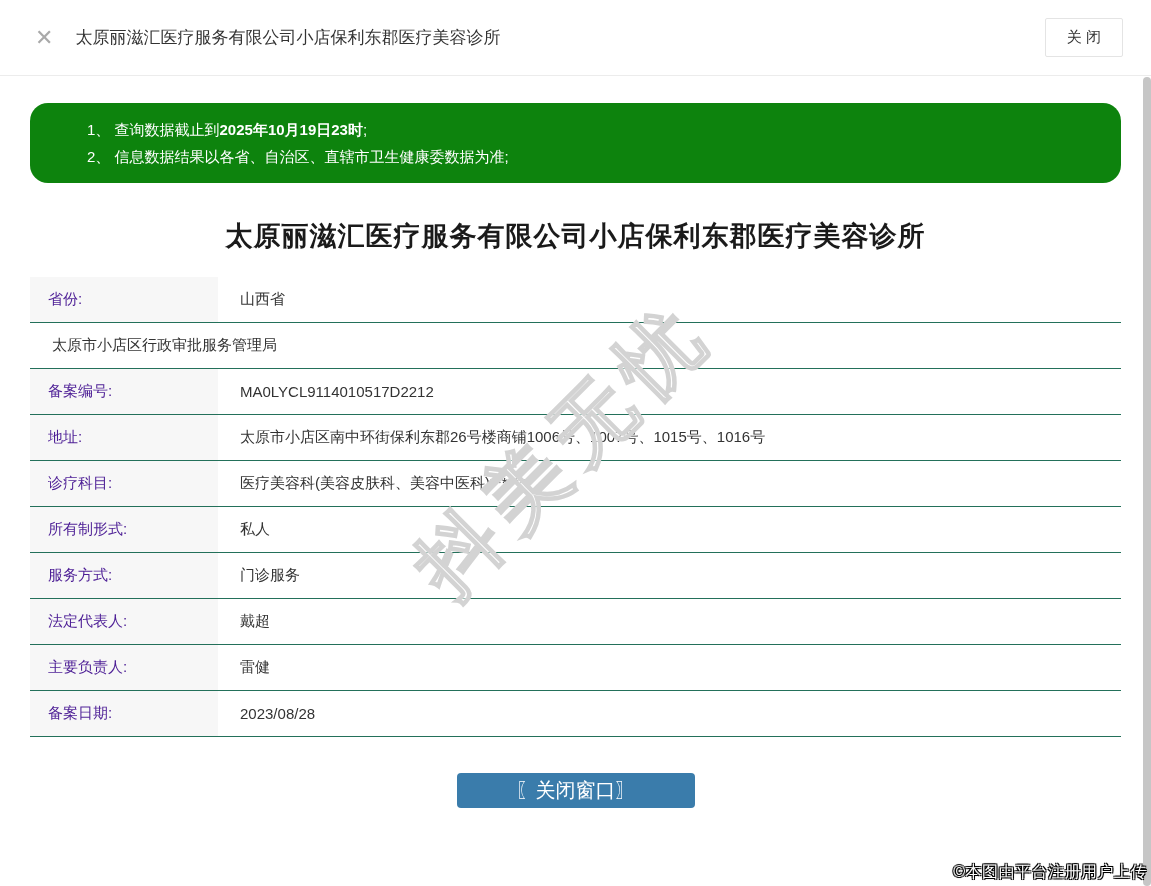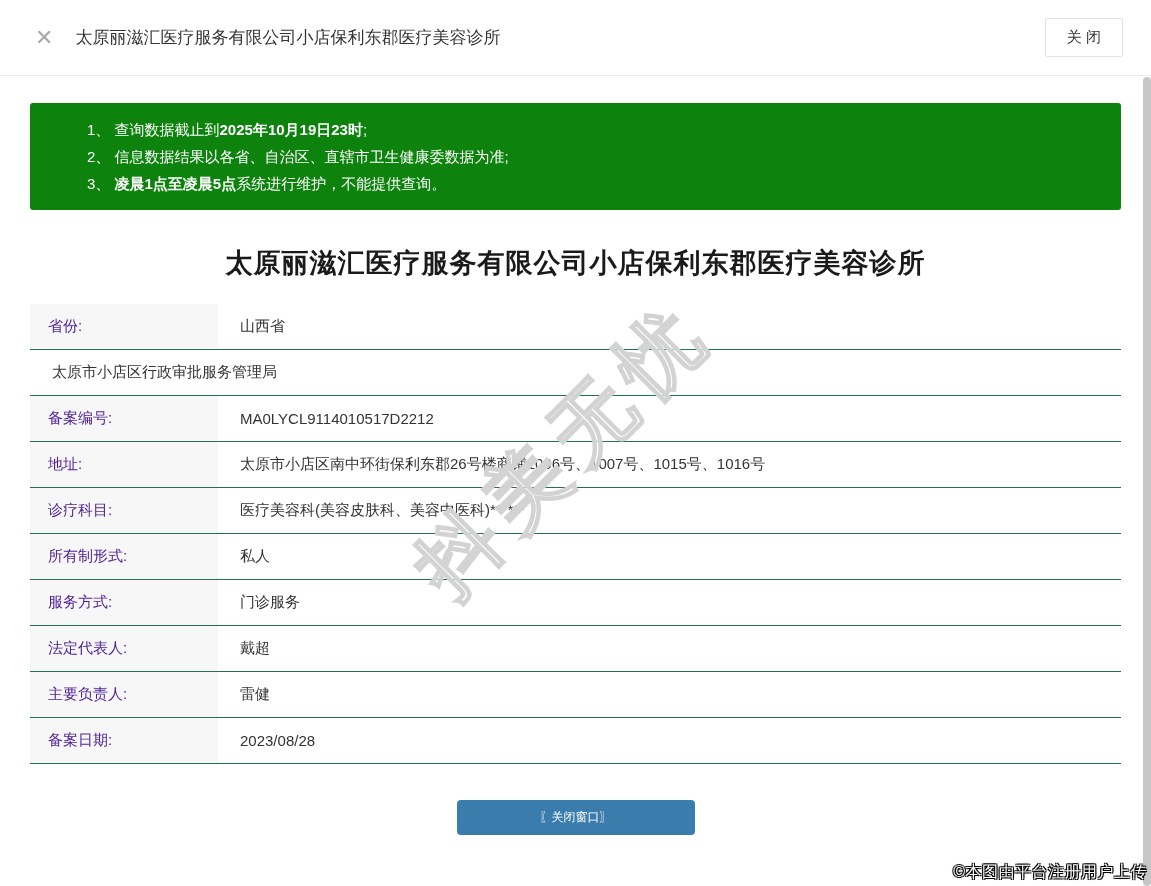--- a/index.html
+++ b/index.html
@@ -52,21 +52,21 @@
     right:0;
     width:8px;
     height:809px;
     background:#c6c6c6;
     border-radius:4px;
   }
   
   .notice {
     margin:27px 30px 0 30px;
     background:#0d830d;
-    border-radius:3px;
+    border-radius:18px;
     padding:13px 20px 13px 57px;
     color:#fff;
     font-size:15px;
     line-height:27px;
   }
   .notice b { font-weight:700; }
   
   .main-title {
     margin-top:35px;
     text-align:center;
@@ -121,21 +121,21 @@
   
   .bottom-btn {
     display:block;
     margin:36px auto 0 auto;
     width:238px;
     height:35px;
     background:#3a7cab;
     border:none;
     border-radius:4px;
     color:#fff;
-    font-size:12px;
+    font-size:20px;
     cursor:pointer;
     font-family:inherit;
   }
   
   .copyright {
     position:absolute;
     right:4px;
     bottom:3px;
     font-size:16px;
     color:#fff;
@@ -154,21 +154,20 @@
   <span class="close-x">✕</span>
   <span class="topbar-title">太原丽滋汇医疗服务有限公司小店保利东郡医疗美容诊所</span>
   <button class="close-btn">关 闭</button>
 </div>
 
 <div class="scrollbar"></div>
 
 <div class="notice">
   <div><span>1、 查询数据截止到</span><b>2025年10月19日23时</b><span>;</span></div>
   <div><span>2、 信息数据结果以各省、自治区、直辖市卫生健康委数据为准;</span><b></b><span></span></div>
-  <div><span>3、 </span><b>凌晨1点至凌晨5点</b><span>系统进行维护，不能提供查询。</span></div>
 </div>
 
 <h1 class="main-title">太原丽滋汇医疗服务有限公司小店保利东郡医疗美容诊所</h1>
 
 <div class="info-table">
     <div class="row">
       <div class="cell-label">省份:</div>
       <div class="cell-value">山西省</div>
     </div>
     <div class="row">

